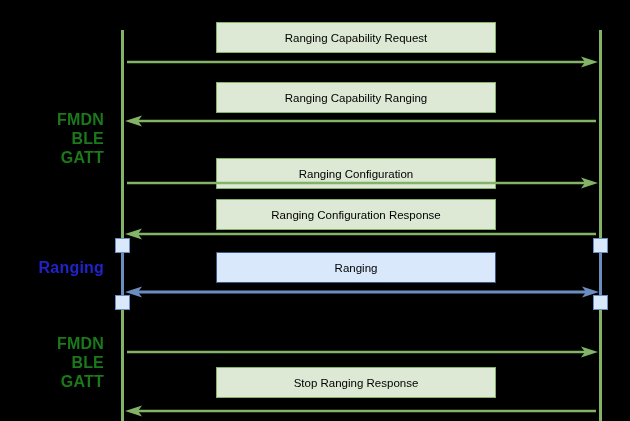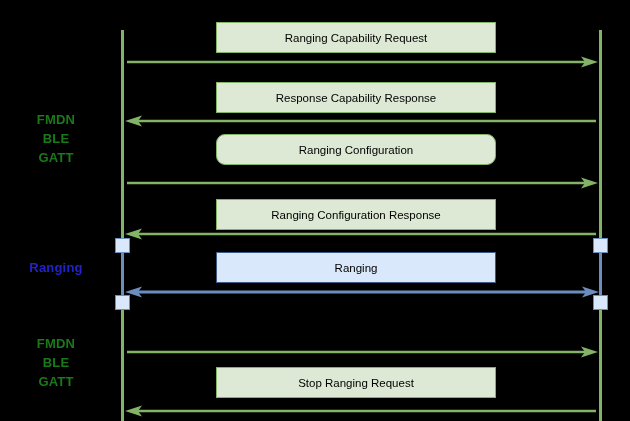--- a/index.html
+++ b/index.html
@@ -22,22 +22,22 @@
     width: 3px;
     background: #82b366;
   }
   #lifeline-left  { left: 121px; top: 30px;  height: 391px; }
   #lifeline-right { left: 599px; top: 30px;  height: 391px; }
 
   
   .actor-label {
     position: absolute;
     width: 96px;
-    text-align: center;
-    font-size: 13px;
+    text-align: right;
+    font-size: 16px;
     font-weight: bold;
     line-height: 19px;
     letter-spacing: 0.2px;
     white-space: pre-line;
   }
   .actor-green { color: #1a7a1a; }
   .actor-blue  { color: #2222cc; }
   #actor-top    { left: 8px;  top: 110px; }
   #actor-middle { left: 8px;  top: 258px; }
   #actor-bottom { left: 8px;  top: 334px; }
@@ -116,29 +116,29 @@
   <div class="activation-box" id="activation-box-right-end"></div>
 
   <div class="msg-box green" style="top:22px;">Ranging Capability Request</div>
   <div class="arrow" style="left:127px; top:55px; width:472px;">
     <svg width="472" height="14" viewBox="0 0 472 14">
       <line x1="0" y1="7" x2="460" y2="7" stroke="#82b366" stroke-width="2.6"></line>
       <path d="M454 1.5 L471 7 L454 12.5 L458 7 Z" fill="#82b366"></path>
     </svg>
   </div>
 
-  <div class="msg-box green" style="top:82px;">Response Capability Response</div>
+  <div class="msg-box green" style="top:82px;">Ranging Capability Ranging</div>
   <div class="arrow" style="left:124px; top:114px; width:472px;">
     <svg width="472" height="14" viewBox="0 0 472 14">
       <line x1="12" y1="7" x2="472" y2="7" stroke="#82b366" stroke-width="2.6"></line>
       <path d="M18 1.5 L1 7 L18 12.5 L14 7 Z" fill="#82b366"></path>
     </svg>
   </div>
 
-  <div class="msg-box green" style="top:134px;border-radius:9px;">Ranging Configuration</div>
+  <div class="msg-box green" style="top:158px;">Ranging Configuration</div>
   <div class="arrow" style="left:127px; top:176px; width:472px;">
     <svg width="472" height="14" viewBox="0 0 472 14">
       <line x1="0" y1="7" x2="460" y2="7" stroke="#82b366" stroke-width="2.6"></line>
       <path d="M454 1.5 L471 7 L454 12.5 L458 7 Z" fill="#82b366"></path>
     </svg>
   </div>
 
   <div class="msg-box green" style="top:199px;text-align:center;">Ranging Configuration Response</div>
   <div class="arrow" style="left:124px; top:227px; width:472px;">
     <svg width="472" height="14" viewBox="0 0 472 14">
@@ -156,21 +156,21 @@
     </svg>
   </div>
 
   <div class="arrow" style="left:127px; top:345px; width:472px;">
     <svg width="472" height="14" viewBox="0 0 472 14">
       <line x1="0" y1="7" x2="460" y2="7" stroke="#82b366" stroke-width="2.6"></line>
       <path d="M454 1.5 L471 7 L454 12.5 L458 7 Z" fill="#82b366"></path>
     </svg>
   </div>
 
-  <div class="msg-box green" style="top:367px;">Stop Ranging Request</div>
+  <div class="msg-box green" style="top:367px;">Stop Ranging Response</div>
   <div class="arrow" style="left:124px; top:404px; width:472px;">
     <svg width="472" height="14" viewBox="0 0 472 14">
       <line x1="12" y1="7" x2="472" y2="7" stroke="#82b366" stroke-width="2.6"></line>
       <path d="M18 1.5 L1 7 L18 12.5 L14 7 Z" fill="#82b366"></path>
     </svg>
   </div>
 
 </div>
 
 </body></html>

